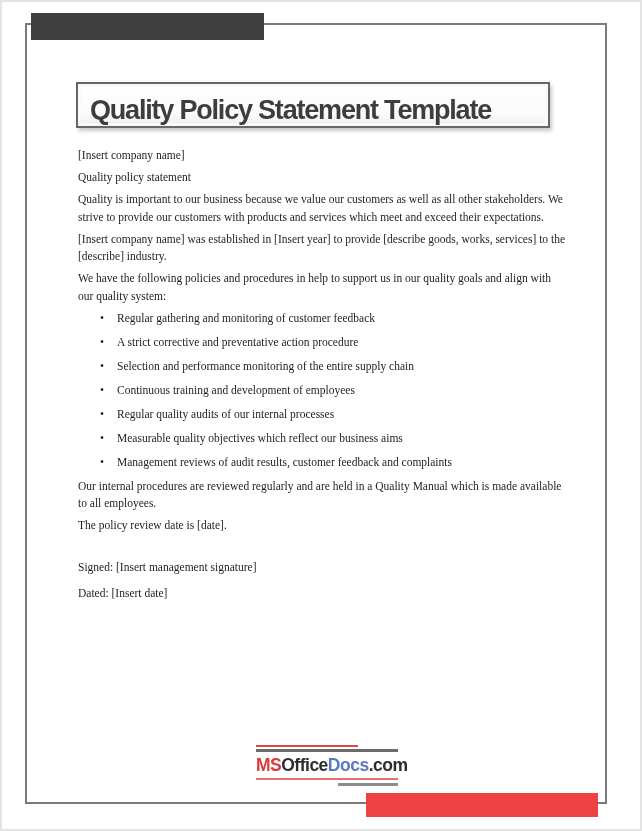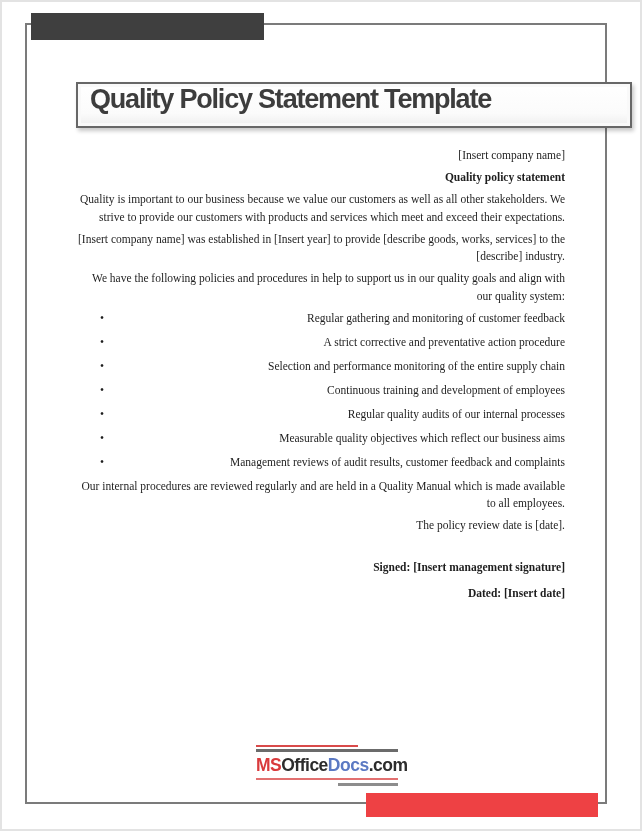--- a/index.html
+++ b/index.html
@@ -21,43 +21,42 @@
   }
   .top-bar {
     position:absolute; left:31px; top:13px; width:233px; height:27px;
     background:#3f3f3f; z-index:2;
   }
   .red-bar {
     position:absolute; left:366px; top:793px; width:232px; height:24px;
     background:#ee4144; z-index:2;
   }
   .title-box {
-    position:absolute; left:76px; top:82px; width:556px; height:46px;
+    position:absolute; left:76px; top:82px; width:474px; height:46px;
     box-sizing:border-box;
     border:2px solid #676767;
     background:linear-gradient(180deg,#ffffff 0%,#fbfbfb 70%,#eeeeee 100%);
     box-shadow: inset 0 0 0 3px #f9f9f9, 2px 3px 4px rgba(0,0,0,0.22);
-    display:flex; align-items:flex-start;
+    display:flex; align-items:flex-end;
     padding-left:12px;
     z-index:3;
   }
   .title-box h1 {
     margin:0;
     font-family:"Liberation Sans", sans-serif;
     font-weight:bold; font-size:27px; letter-spacing:-1.2px;
     color:#3d3d3d; white-space:nowrap;
   }
   .content {
     position:absolute; left:78px; top:147px; width:487px;
     font-size:11.5px; line-height:17.5px; color:#1e1e1e;
     z-index:3;
-    text-align:right;
   }
   .content p { margin:0 0 4.5px 0; }
-  .bold { font-weight:bold; }
+  .bold { font-weight:normal; }
   .policy-list { list-style:none; margin:1px 0 4px 0; padding:0; }
   .policy-list li { position:relative; margin:0 0 6.5px 0; padding-left:39px; }
   .policy-list .blt { position:absolute; left:22px; top:0; }
   .signed { margin-top:24px !important; margin-bottom:8.5px !important; }
   .logo {
     position:absolute; left:12px; right:0; top:745px;
     display:flex; justify-content:center; z-index:3;
   }
   .logo-inner { width:142px; }
   .l-red-top    { height:2px; width:72%; background:#d94a4a; margin-bottom:2px; }

